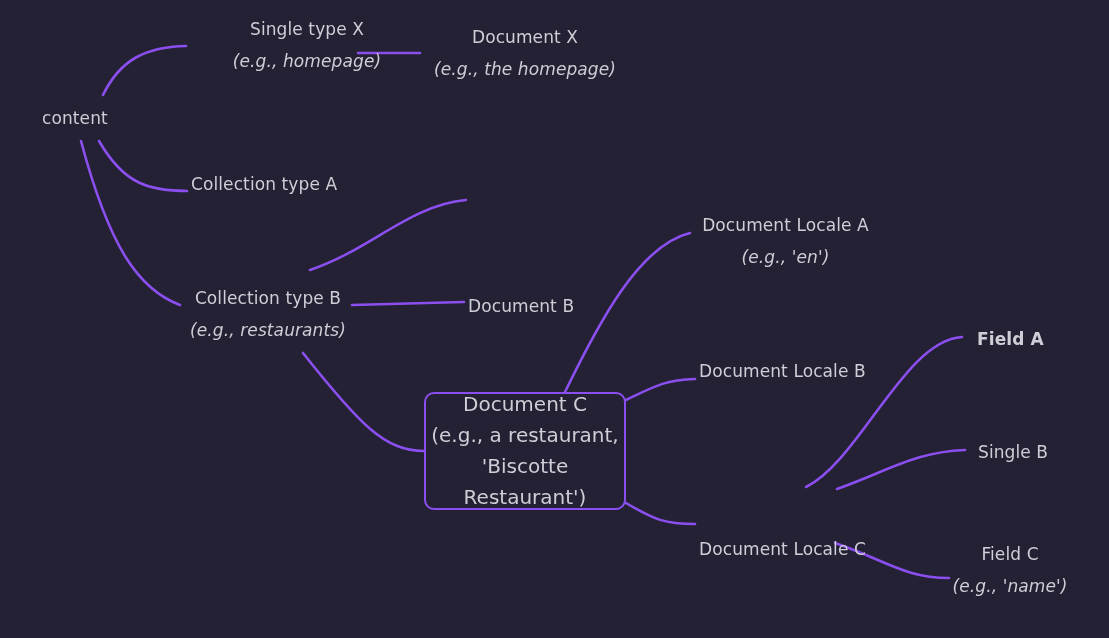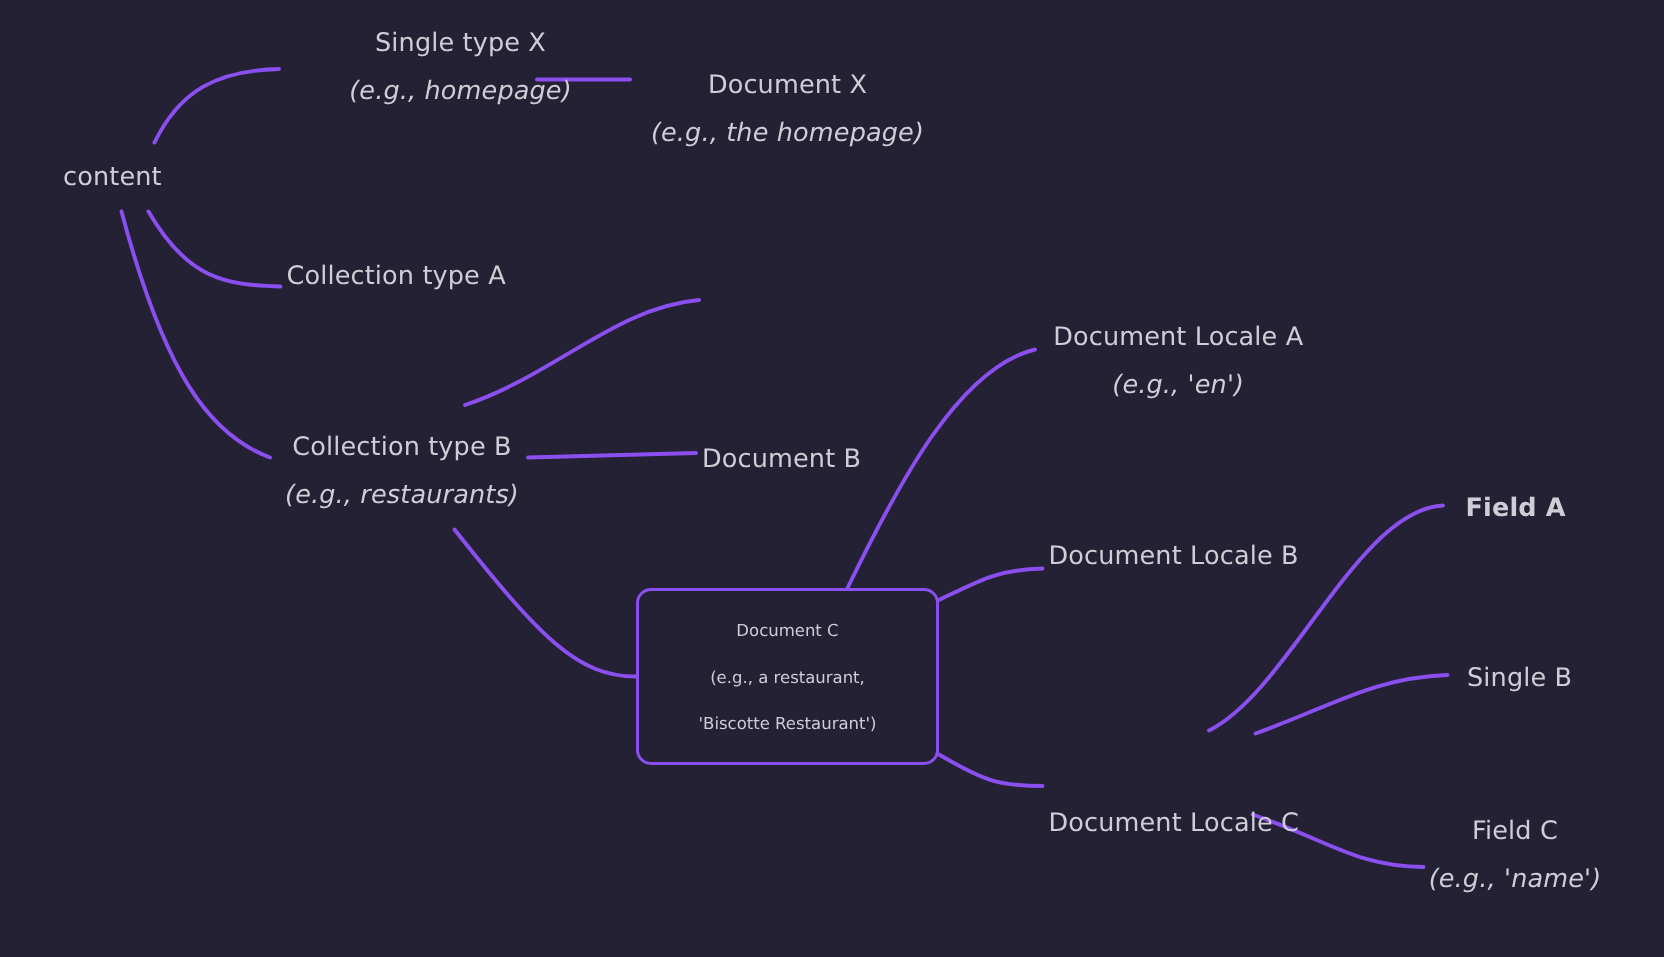--- a/index.html
+++ b/index.html
@@ -44,21 +44,21 @@
   .boxnode {
     position: absolute;
     left: 424px;
     top: 392px;
     width: 202px;
     height: 118px;
     border: 2.4px solid #8b4ff0;
     border-radius: 10px;
     box-sizing: border-box;
     color: #cfcdd6;
-    font-size: 11px;
+    font-size: 20px;
     line-height: 31px;
     text-align: center;
     display: flex;
     flex-direction: column;
     align-items: center;
     justify-content: center;
     background: transparent;
   }
 </style>
 </head>
@@ -97,21 +97,21 @@
 
   <div class="node" style="left:32px; top:102px; text-align:right;margin-left:10px;">
     <span>content</span>
   </div>
 
   <div class="node" style="left:186px; top:13px; width:162px;margin-left:40px;">
     <span>Single type X</span>
     <span class="line2">(e.g., homepage)</span>
   </div>
 
-  <div class="node" style="left:430px; top:21px; width:190px;margin-top:20px;">
+  <div class="node" style="left:430px; top:21px; width:190px;">
     <span>Document X</span>
     <span class="line2">(e.g., the homepage)</span>
   </div>
 
   <div class="node" style="left:191px; top:168px;">
     <span>Collection type A</span>
   </div>
 
 
   <div class="node" style="left:187px; top:282px; width:162px;">

